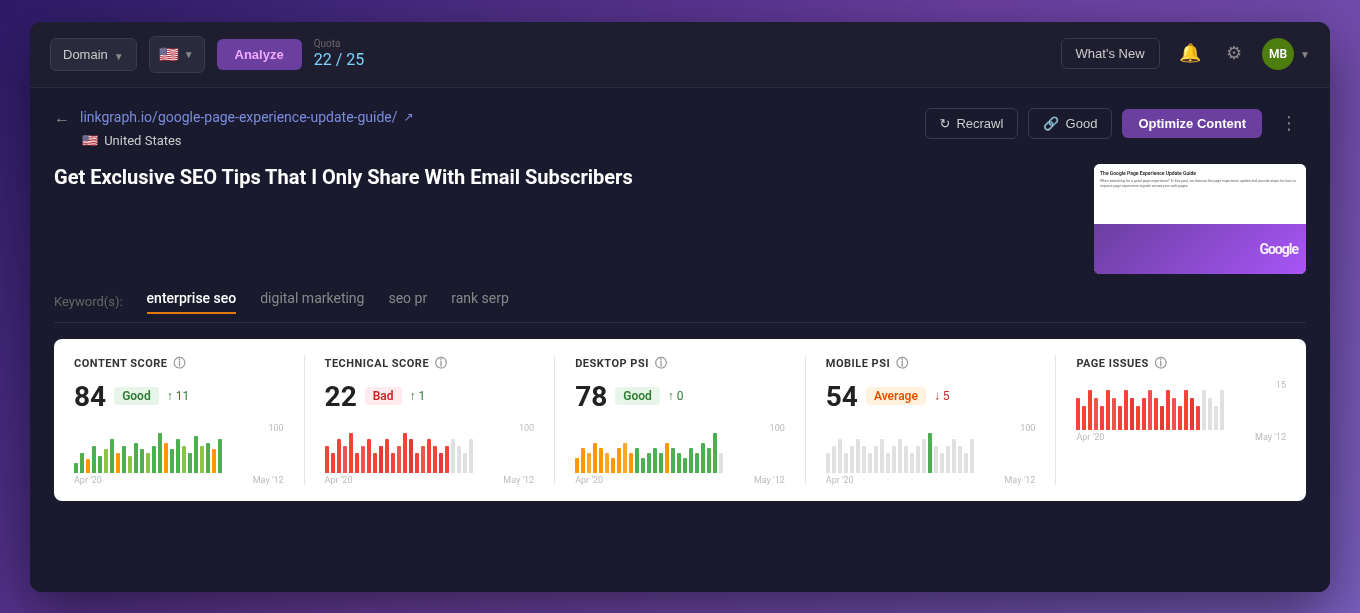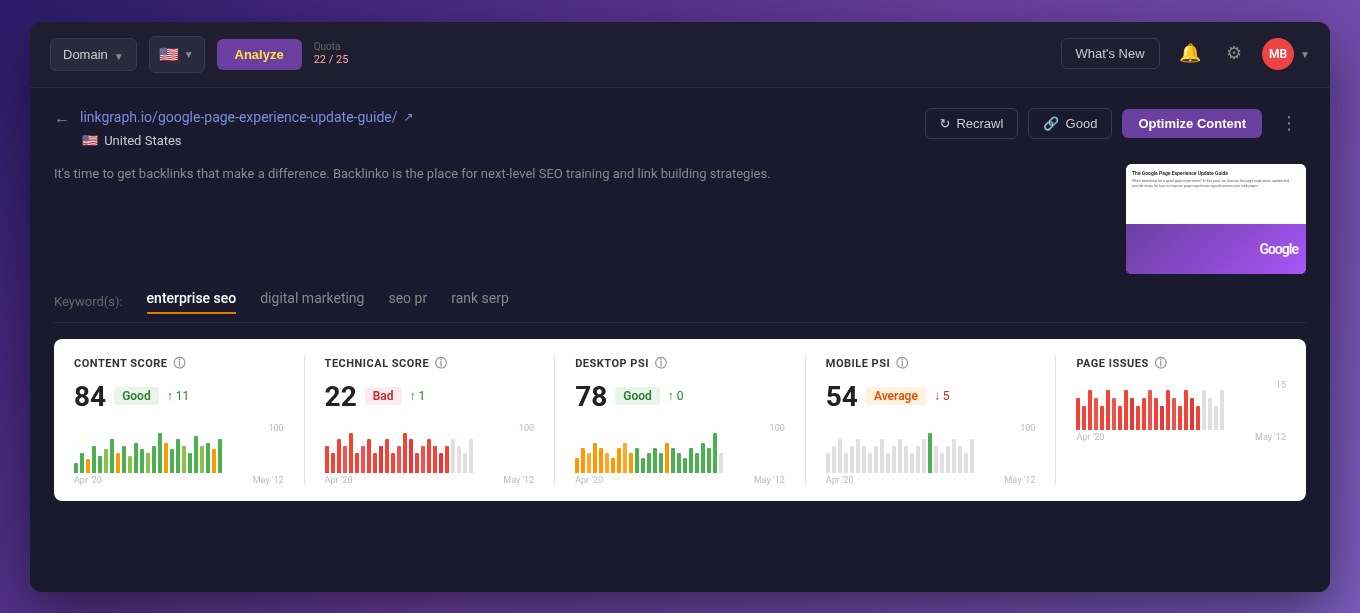--- a/index.html
+++ b/index.html
@@ -62,28 +62,28 @@
       display: flex;
       align-items: center;
       gap: 4px;
       cursor: pointer;
     }
     .analyze-btn {
       background: #6b3fa0;
       border: none;
       border-radius: 6px;
       padding: 8px 18px;
-      color: #fde047;
+      color: #f0abfc;
       font-size: 13px;
       font-weight: 600;
       cursor: pointer;
     }
     .quota {
-      color: #fca5a5;
-      font-size: 11px;
+      color: #7dd3fc;
+      font-size: 16px;
       line-height: 1.3;
     }
     .top-bar-right {
       margin-left: auto;
       display: flex;
       align-items: flex-start;
       gap: 16px;
     }
     .whats-new-btn {
       background: transparent;
@@ -96,21 +96,21 @@
     }
     .icon-btn {
       background: transparent;
       border: none;
       color: #888;
       font-size: 18px;
       cursor: pointer;
       padding: 4px;
     }
     .avatar {
-      background: #ef4444;
+      background: #4d7c0f;
       border-radius: 50%;
       width: 32px;
       height: 32px;
       display: flex;
       align-items: center;
       justify-content: center;
       color: #fff;
       font-size: 12px;
       font-weight: 600;
       cursor: pointer;
@@ -219,21 +219,21 @@
       font-weight: 700;
       margin-bottom: 8px;
       line-height: 1.3;
     }
     .page-desc {
       color: #888;
       font-size: 13px;
       line-height: 1.5;
     }
     .page-thumbnail {
-      width: 180px;
+      width: 212px;
       height: 110px;
       border-radius: 6px;
       background: #fff;
       overflow: hidden;
       flex-shrink: 0;
       position: relative;
     }
     .thumbnail-inner {
       width: 100%;
       height: 100%;
@@ -445,21 +445,21 @@
           <span>Good</span>
         </button>
         <button class="optimize-btn">Optimize Content</button>
         <button class="more-btn">⋮</button>
       </div>
     </div>
 
 
     <div class="page-info">
       <div class="page-text">
-        <div class="page-desc">It's time to get backlinks that make a difference. Backlinko is the place for next-level SEO training and link building strategies.</div>
+        <div class="page-title">Get Exclusive SEO Tips That I Only Share With Email Subscribers</div>
       </div>
       <div class="page-thumbnail">
         <div class="thumbnail-inner">
           <div class="thumbnail-title">The Google Page Experience Update Guide</div>
           <div class="thumbnail-text">When searching for a good page experience? In this post, we discuss the page experience update and provide steps for how to improve page experience signals across your web pages.</div>
           <div class="thumbnail-bottom">
             <span class="google-text">Google</span>
           </div>
         </div>
       </div>

